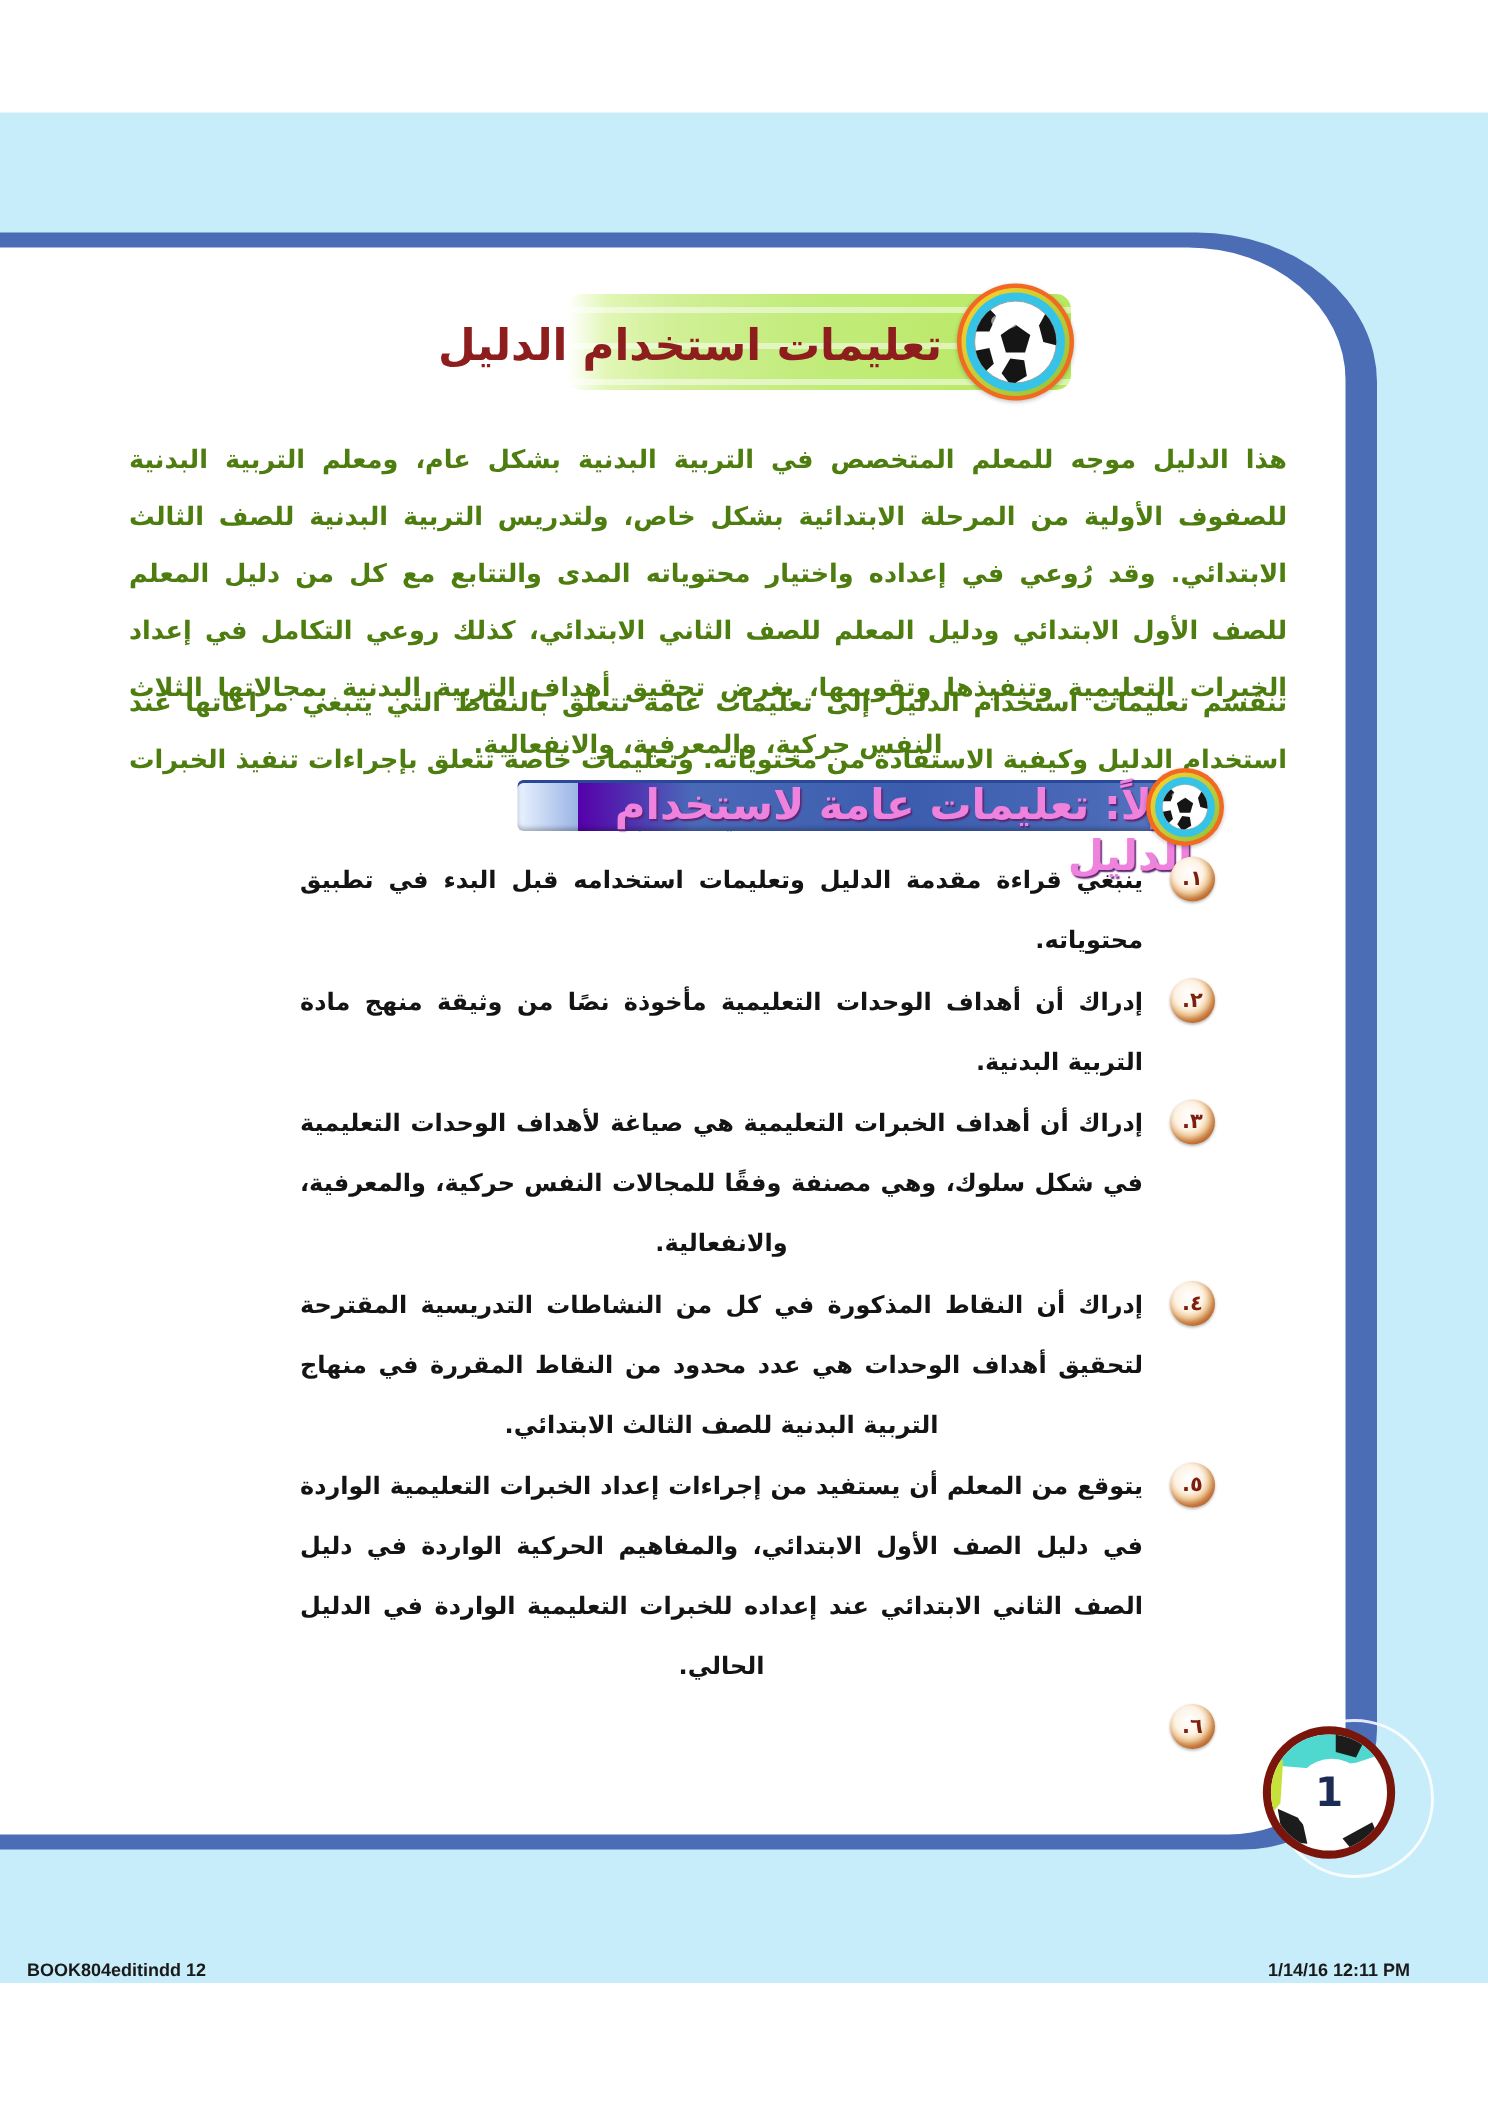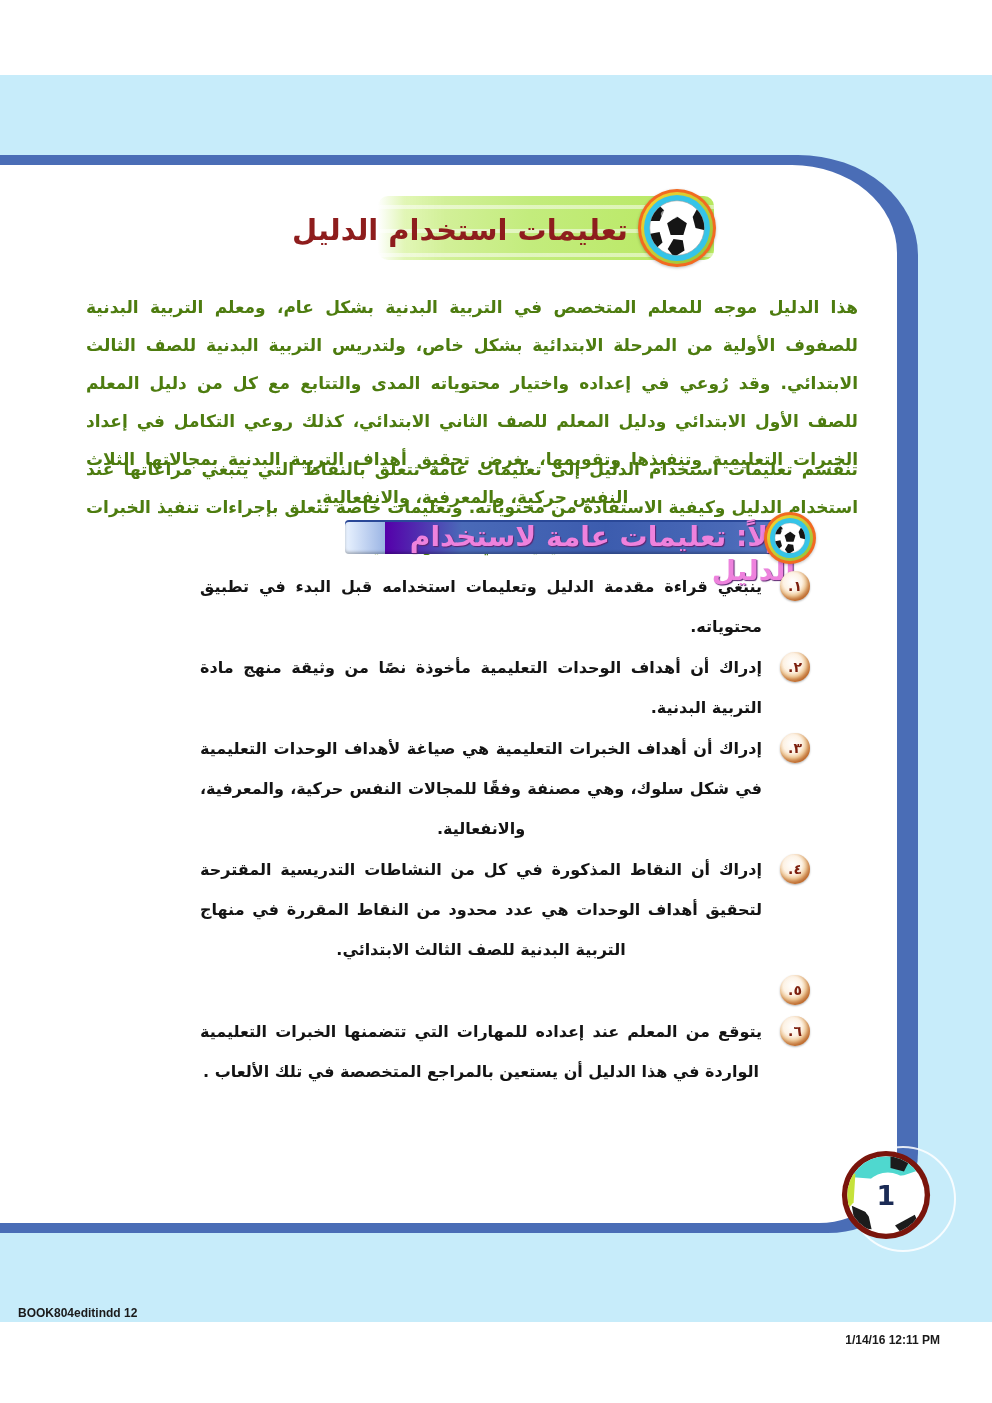--- a/index.html
+++ b/index.html
@@ -52,21 +52,21 @@
   .halo{position:absolute;left:850px;top:1146px;width:106px;height:106px;border-radius:50%;
         border:2px solid rgba(255,255,255,.85);box-sizing:border-box;}
   .page-ball{position:absolute;left:841px;top:1150px;width:90px;height:90px;}
   .page-ball svg{display:block;width:100%;height:100%;}
   .page-num{position:absolute;inset:0;display:flex;align-items:center;justify-content:center;
         font-size:27px;font-weight:bold;color:#1b2b55;direction:rtl;}
   
   .footer-left{position:absolute;left:18px;top:1306px;font-family:"Liberation Sans",sans-serif;
         font-size:12px;font-weight:bold;color:#1a1a1a;}
   .footer-right{position:absolute;right:52px;top:1306px;font-family:"Liberation Sans",sans-serif;
-        font-size:12px;font-weight:bold;color:#1a1a1a;margin-top:27px;}
+        font-size:12px;font-weight:bold;color:#1a1a1a;}
 </style>
 </head>
 <body>
 
 <div class="page">
 
   <div class="blue-band"></div>
 
   <div class="frame">
     <div class="frame-inner">
@@ -124,22 +124,22 @@
           </svg>
         </div>
           </div>
       </div>
 
       <div class="list" id="instruction-list">
           <div class="item short"><span class="badge">١.</span><span>ينبغي قراءة مقدمة الدليل وتعليمات استخدامه قبل البدء في تطبيق محتوياته.</span></div>
           <div class="item short"><span class="badge">٢.</span><span>إدراك أن أهداف الوحدات التعليمية مأخوذة نصًا من وثيقة منهج مادة التربية البدنية.</span></div>
           <div class="item long"><span class="badge">٣.</span><span>إدراك أن أهداف الخبرات التعليمية هي صياغة لأهداف الوحدات التعليمية في شكل سلوك، وهي مصنفة وفقًا للمجالات النفس حركية، والمعرفية، والانفعالية.</span></div>
           <div class="item long"><span class="badge">٤.</span><span>إدراك أن النقاط المذكورة في كل من النشاطات التدريسية المقترحة لتحقيق أهداف الوحدات هي عدد محدود من النقاط المقررة في منهاج التربية البدنية للصف الثالث الابتدائي.</span></div>
-          <div class="item long"><span class="badge">٥.</span></div>
-          <div class="item long"><span class="badge">٦.</span><span>يتوقع من المعلم عند إعداده للمهارات التي تتضمنها الخبرات التعليمية الواردة في هذا الدليل أن يستعين بالمراجع المتخصصة في تلك الألعاب .</span></div>
+          <div class="item long"><span class="badge">٥.</span><span>يتوقع من المعلم أن يستفيد من إجراءات إعداد الخبرات التعليمية الواردة في دليل الصف الأول الابتدائي، والمفاهيم الحركية الواردة في دليل الصف الثاني الابتدائي عند إعداده للخبرات التعليمية الواردة في الدليل الحالي.</span></div>
+          <div class="item long"><span class="badge">٦.</span></div>
         </div>
 
     </div>
   </div>
 
   <div class="halo"></div>
   <div class="page-ball">
     <svg viewBox="0 0 100 100">
       <defs>
           <clipPath id="bc3">

